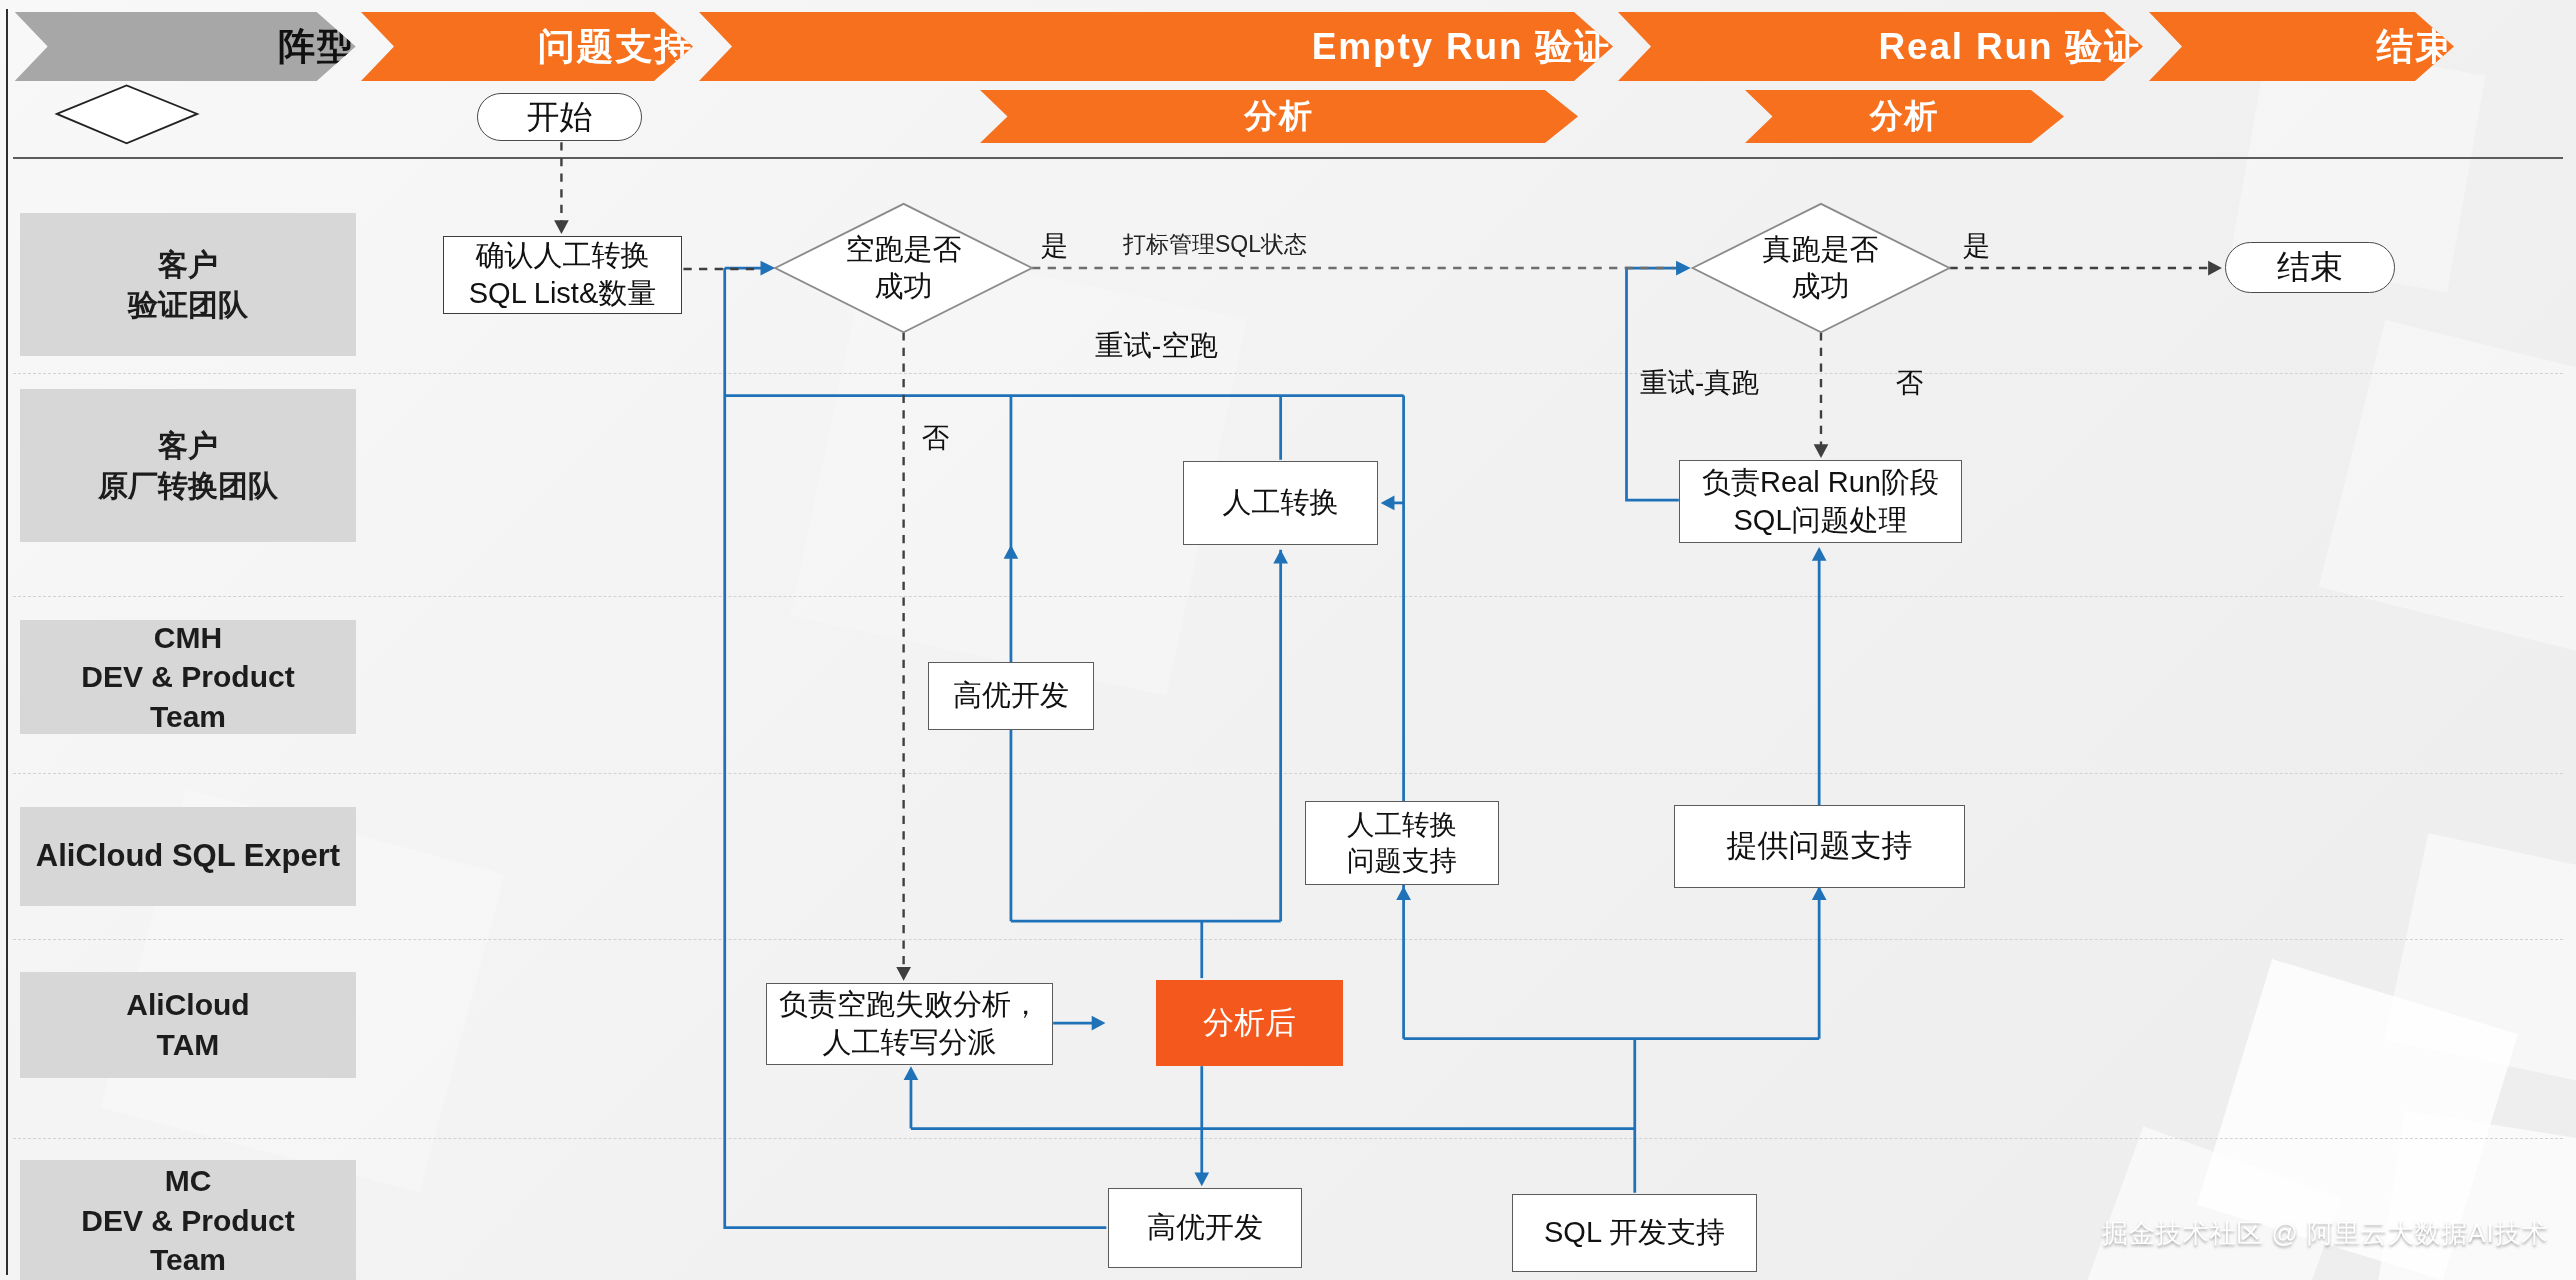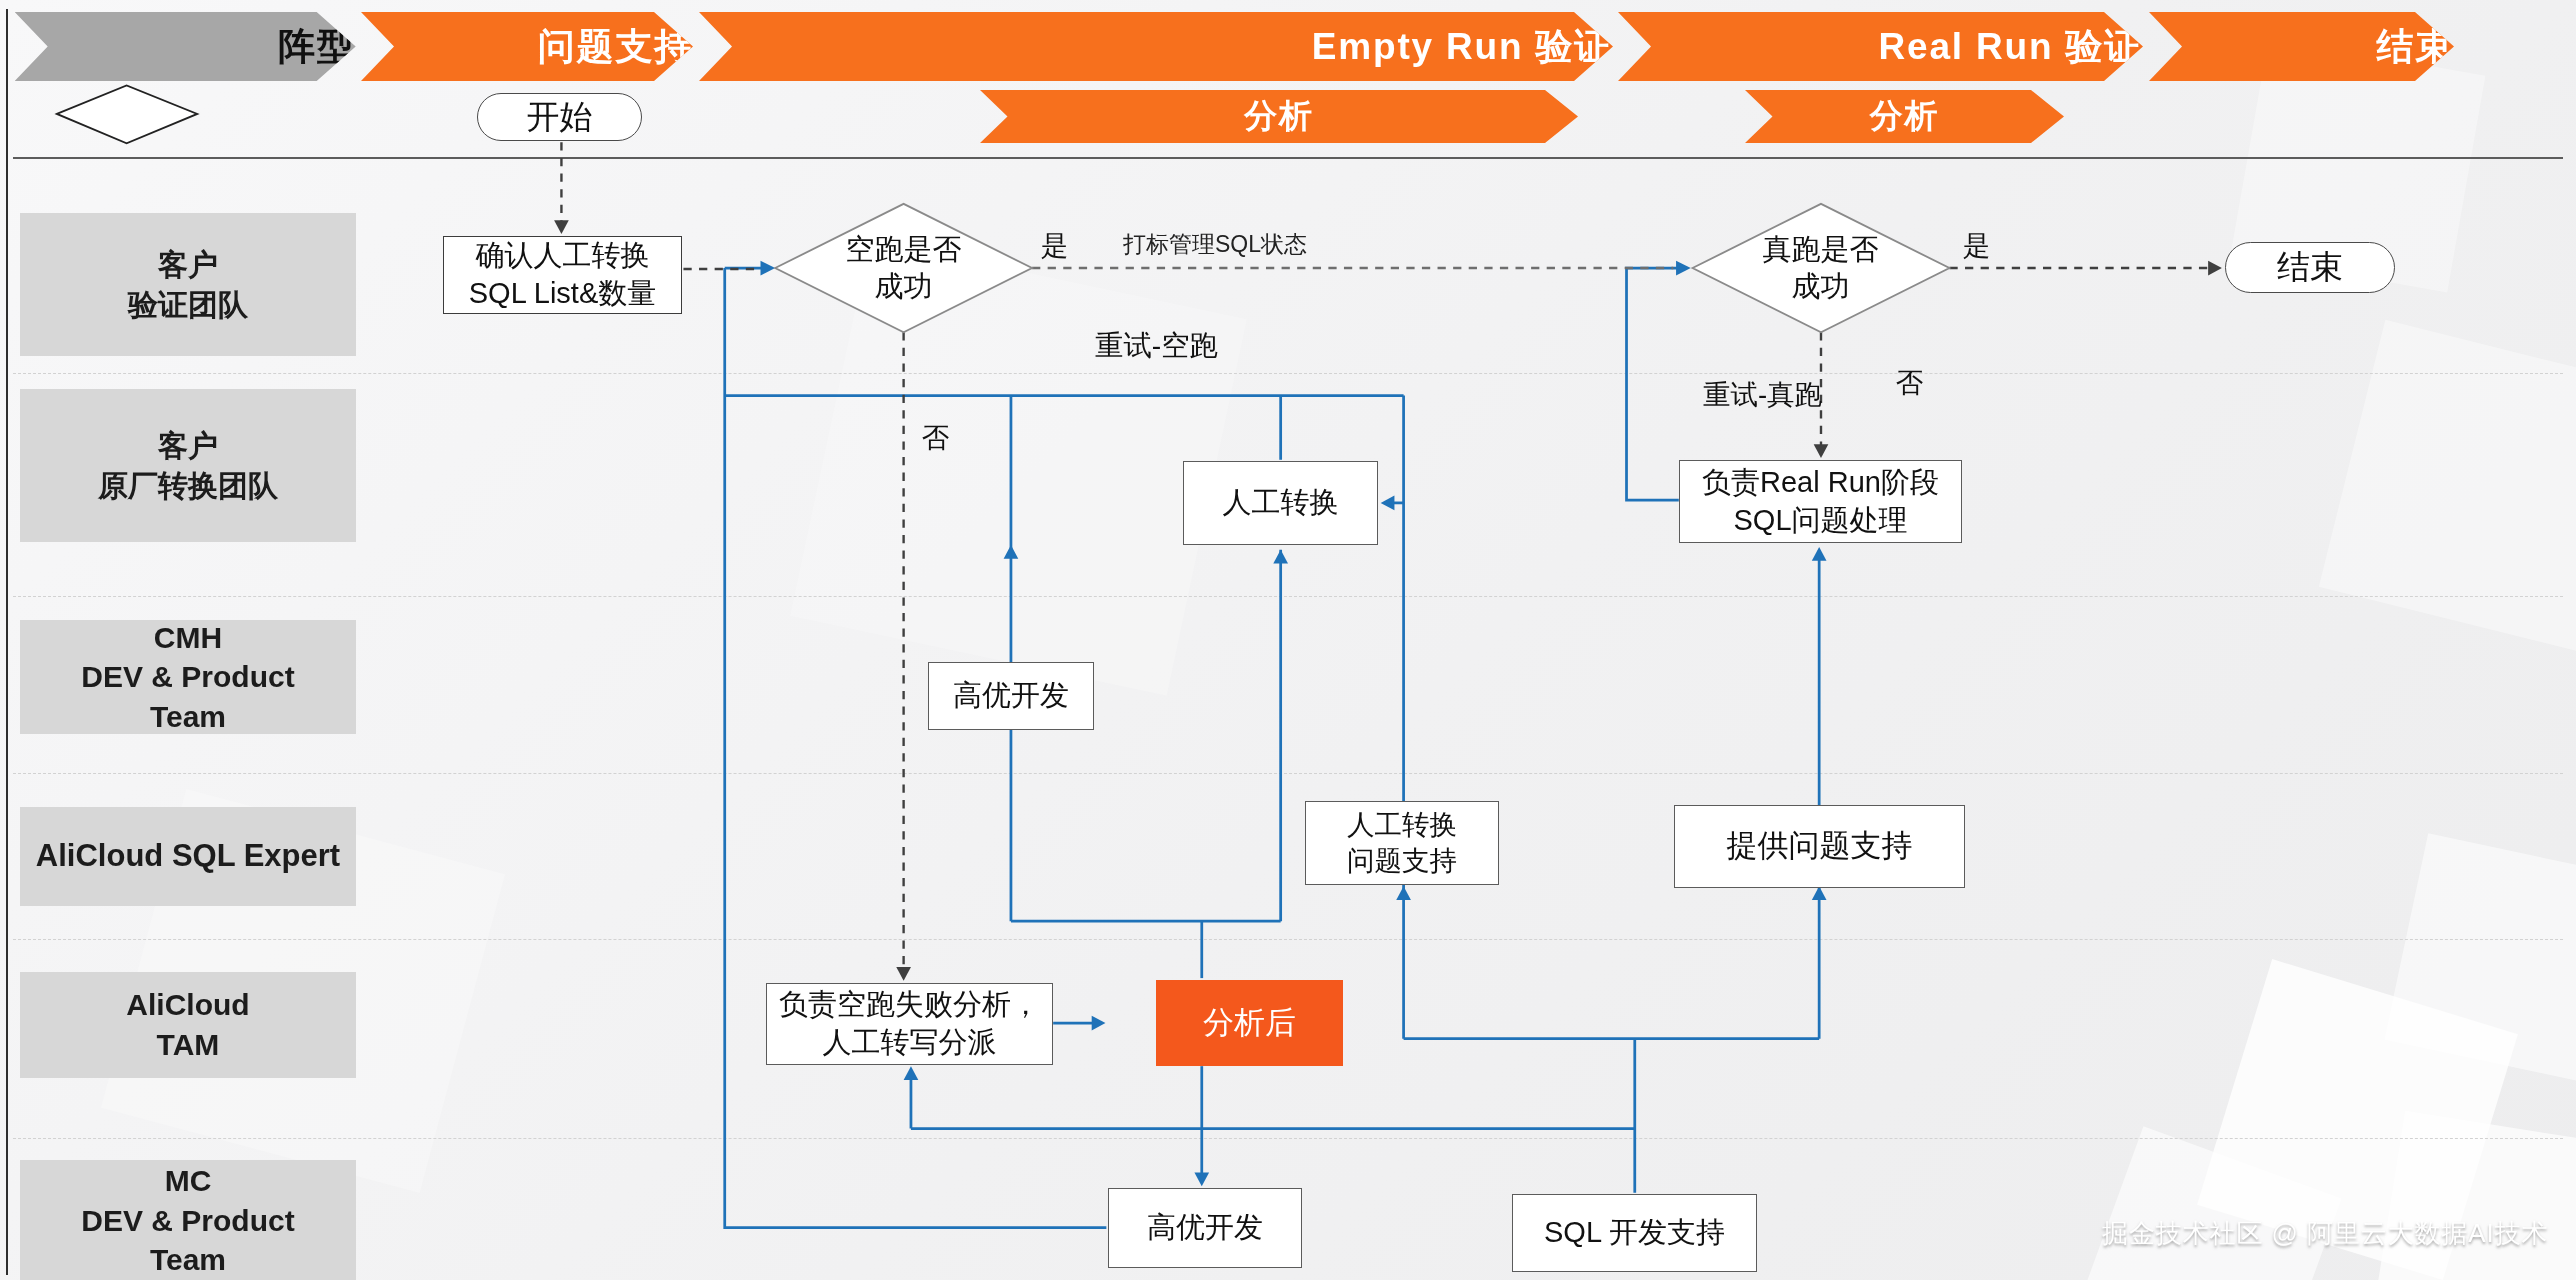--- a/index.html
+++ b/index.html
@@ -176,20 +176,20 @@
   <div class="node" style="left:766px;top:983px;width:287px;height:82px;">负责空跑失败分析，
 人工转写分派</div>
   <div class="node accent" style="left:1108px;top:980px;width:187px;height:86px;">分析后</div>
   <div class="node" style="left:1108px;top:1188px;width:194px;height:80px;">高优开发</div>
   <div class="node" style="left:1512px;top:1194px;width:245px;height:78px;">SQL 开发支持</div>
 
   <div class="elabel" style="left:1027px;top:228px;width:55px;">是</div>
   <div class="elabel small" style="left:1105px;top:229px;width:220px;">打标管理SQL状态</div>
   <div class="elabel" style="left:1083px;top:327px;width:147px;font-size:28.4px;">重试-空跑</div>
   <div class="elabel" style="left:908px;top:420px;width:55px;">否</div>
-  <div class="elabel" style="left:1689px;top:365px;width:147px;margin-top:12px;">重试-真跑</div>
+  <div class="elabel" style="left:1626px;top:365px;width:147px;">重试-真跑</div>
   <div class="elabel" style="left:1882px;top:365px;width:55px;">否</div>
   <div class="elabel" style="left:1949px;top:228px;width:55px;">是</div>
 
   <div class="watermark">掘金技术社区 @ 阿里云大数据AI技术</div>
 
 </div>
 
 
 </body></html>

